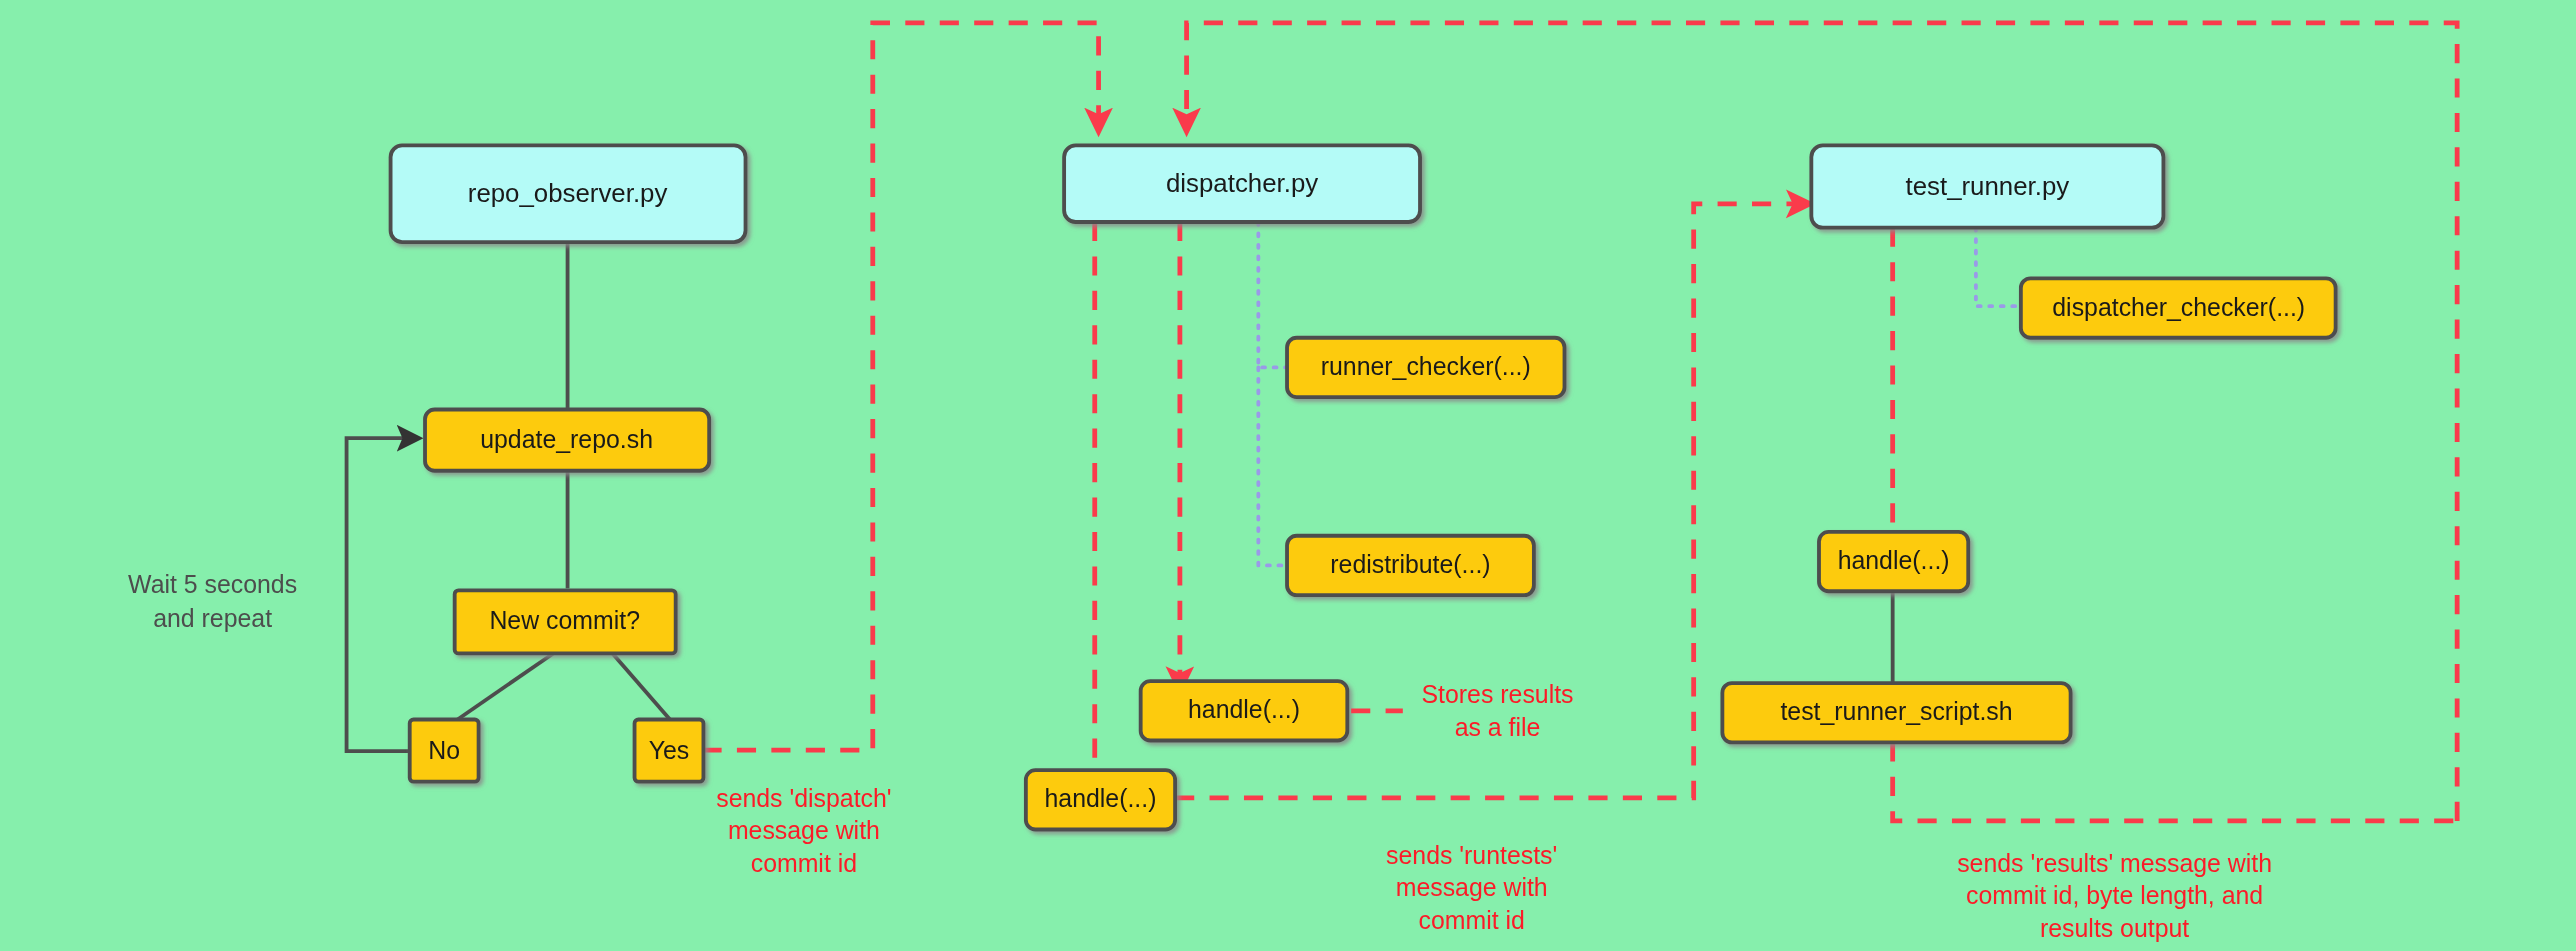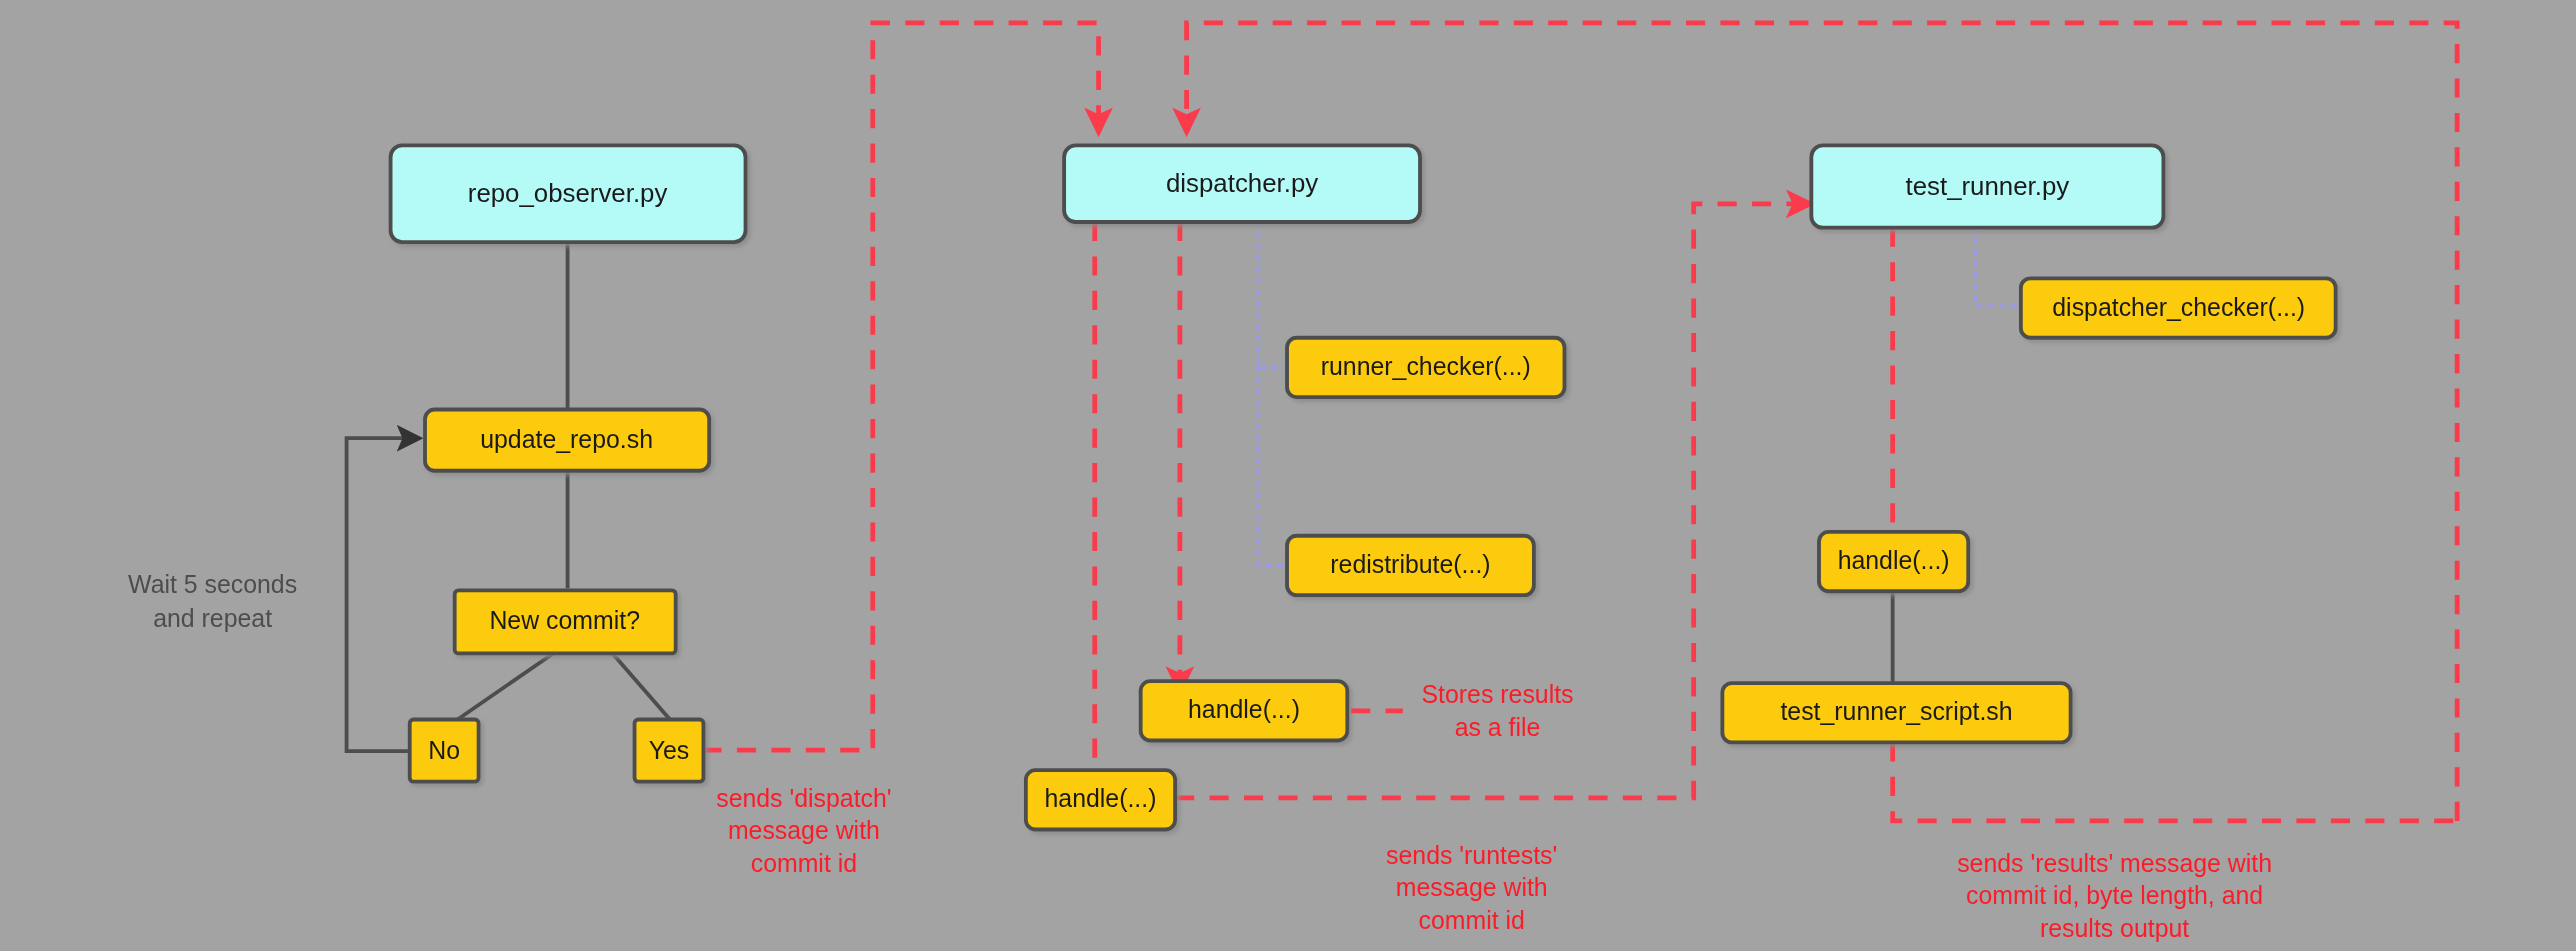--- a/index.html
+++ b/index.html
@@ -10,21 +10,21 @@
   body {
     width: 2576px;
     height: 951px;
     font-family: "Liberation Sans", sans-serif;
     overflow: hidden;
   }
   #diagram-root {
     position: relative;
     width: 2576px;
     height: 951px;
-    background: #a3a3a3;
+    background: #86efac;
   }
   svg#diagram-canvas {
     position: absolute;
     left: 0;
     top: 0;
     width: 2576px;
     height: 951px;
     display: block;
   }
   .node-label {

